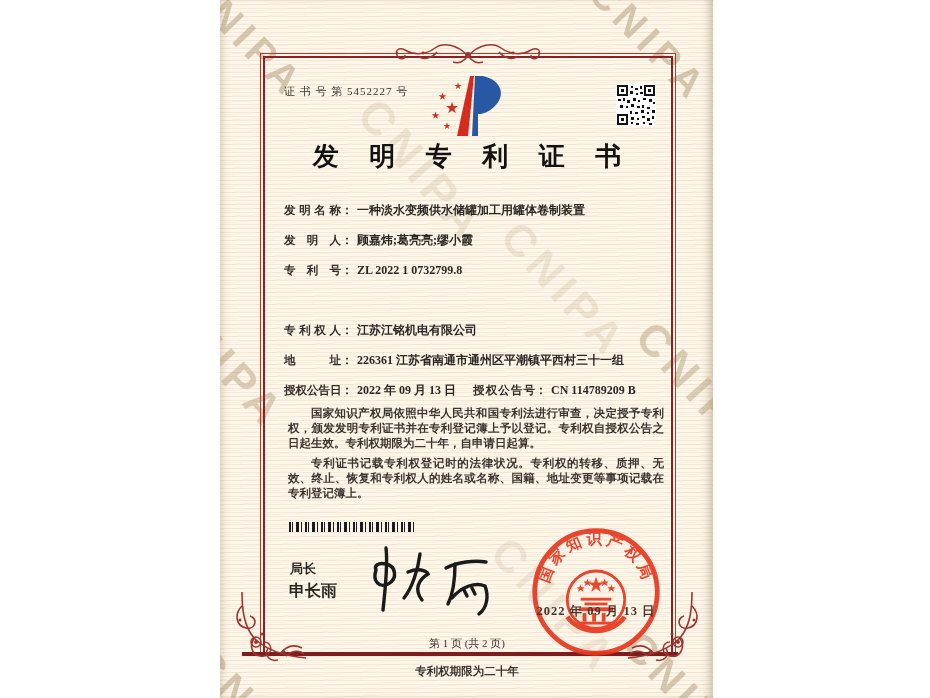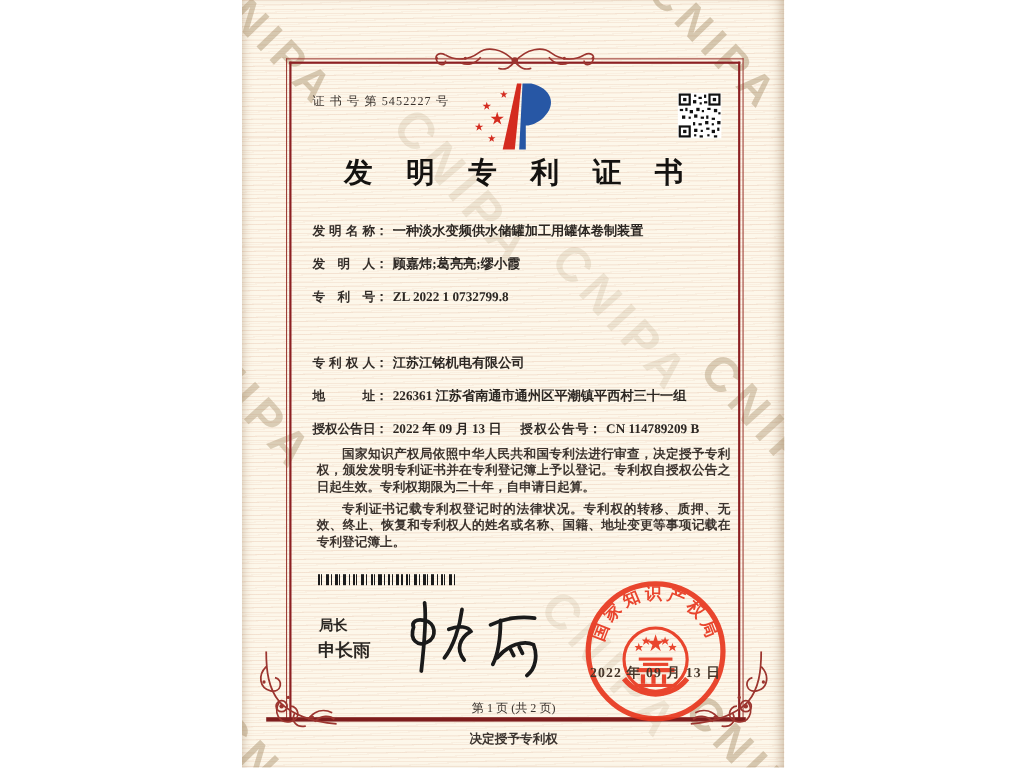--- a/index.html
+++ b/index.html
@@ -275,16 +275,16 @@
             <rect x="50" y="101" width="40" height="3"></rect>
             <rect x="62" y="108" width="16" height="4"></rect>
           </g>
           <path d="M 40,96 A 38,38 0 0 0 100,96" fill="none" stroke="#e8371f" stroke-width="5"></path>
         </g>
       </g>
     </svg>
     <div class="seal-date">2022 年 09 月 13 日</div>
 
     <div class="page-num">第 1 页 (共 2 页)</div>
-    <div class="continuation">决定授予专利权</div>
+    <div class="continuation">专利权期限为二十年</div>
 
   </div>
 </div>
 
 </body></html>

